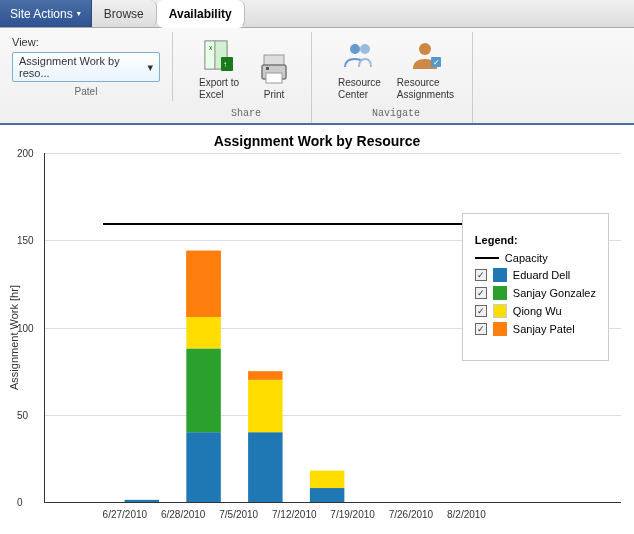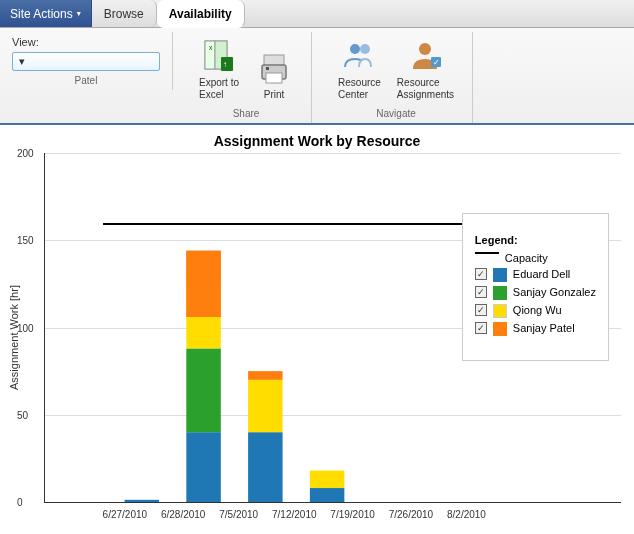--- a/index.html
+++ b/index.html
@@ -65,20 +65,21 @@
     .ribbon-group-items {
       display: flex;
       gap: 4px;
       align-items: flex-end;
     }
     .ribbon-group-label {
       font-size: 10px;
       color: #666;
       margin-top: 4px;
       text-align: center;
+      font-family: Liberation Mono, monospace;
     }
     .ribbon-btn {
       display: flex;
       flex-direction: column;
       align-items: center;
       cursor: pointer;
       padding: 3px 6px;
       border-radius: 3px;
       min-width: 50px;
     }
@@ -200,20 +201,21 @@
       background: #fff;
       padding: 20px 12px;
       font-size: 11px;
     }
     .legend-title {
       font-weight: bold;
       margin-bottom: 6px;
     }
     .legend-item {
       display: flex;
+      align-items: center;
       gap: 6px;
       margin-bottom: 4px;
     }
     .legend-color {
       width: 14px;
       height: 14px;
       flex-shrink: 0;
     }
     .legend-checkbox {
       width: 12px;
@@ -249,20 +251,21 @@
     <span>Availability</span>
   </div>
 </div>
 
 <div class="ribbon">
   <div class="ribbon-content">
 
     <div class="views-section">
       <span class="views-label-top">View:</span>
       <div class="views-select">
+        <span>Assignment Work by reso...</span>
         <span>▾</span>
       </div>
       <span class="views-group-label">Patel</span>
     </div>
 
     <div class="ribbon-group">
       <div class="ribbon-group-items">
         <div class="ribbon-btn">
           <div class="ribbon-icon">
             <svg width="36" height="36" viewBox="0 0 36 36">

